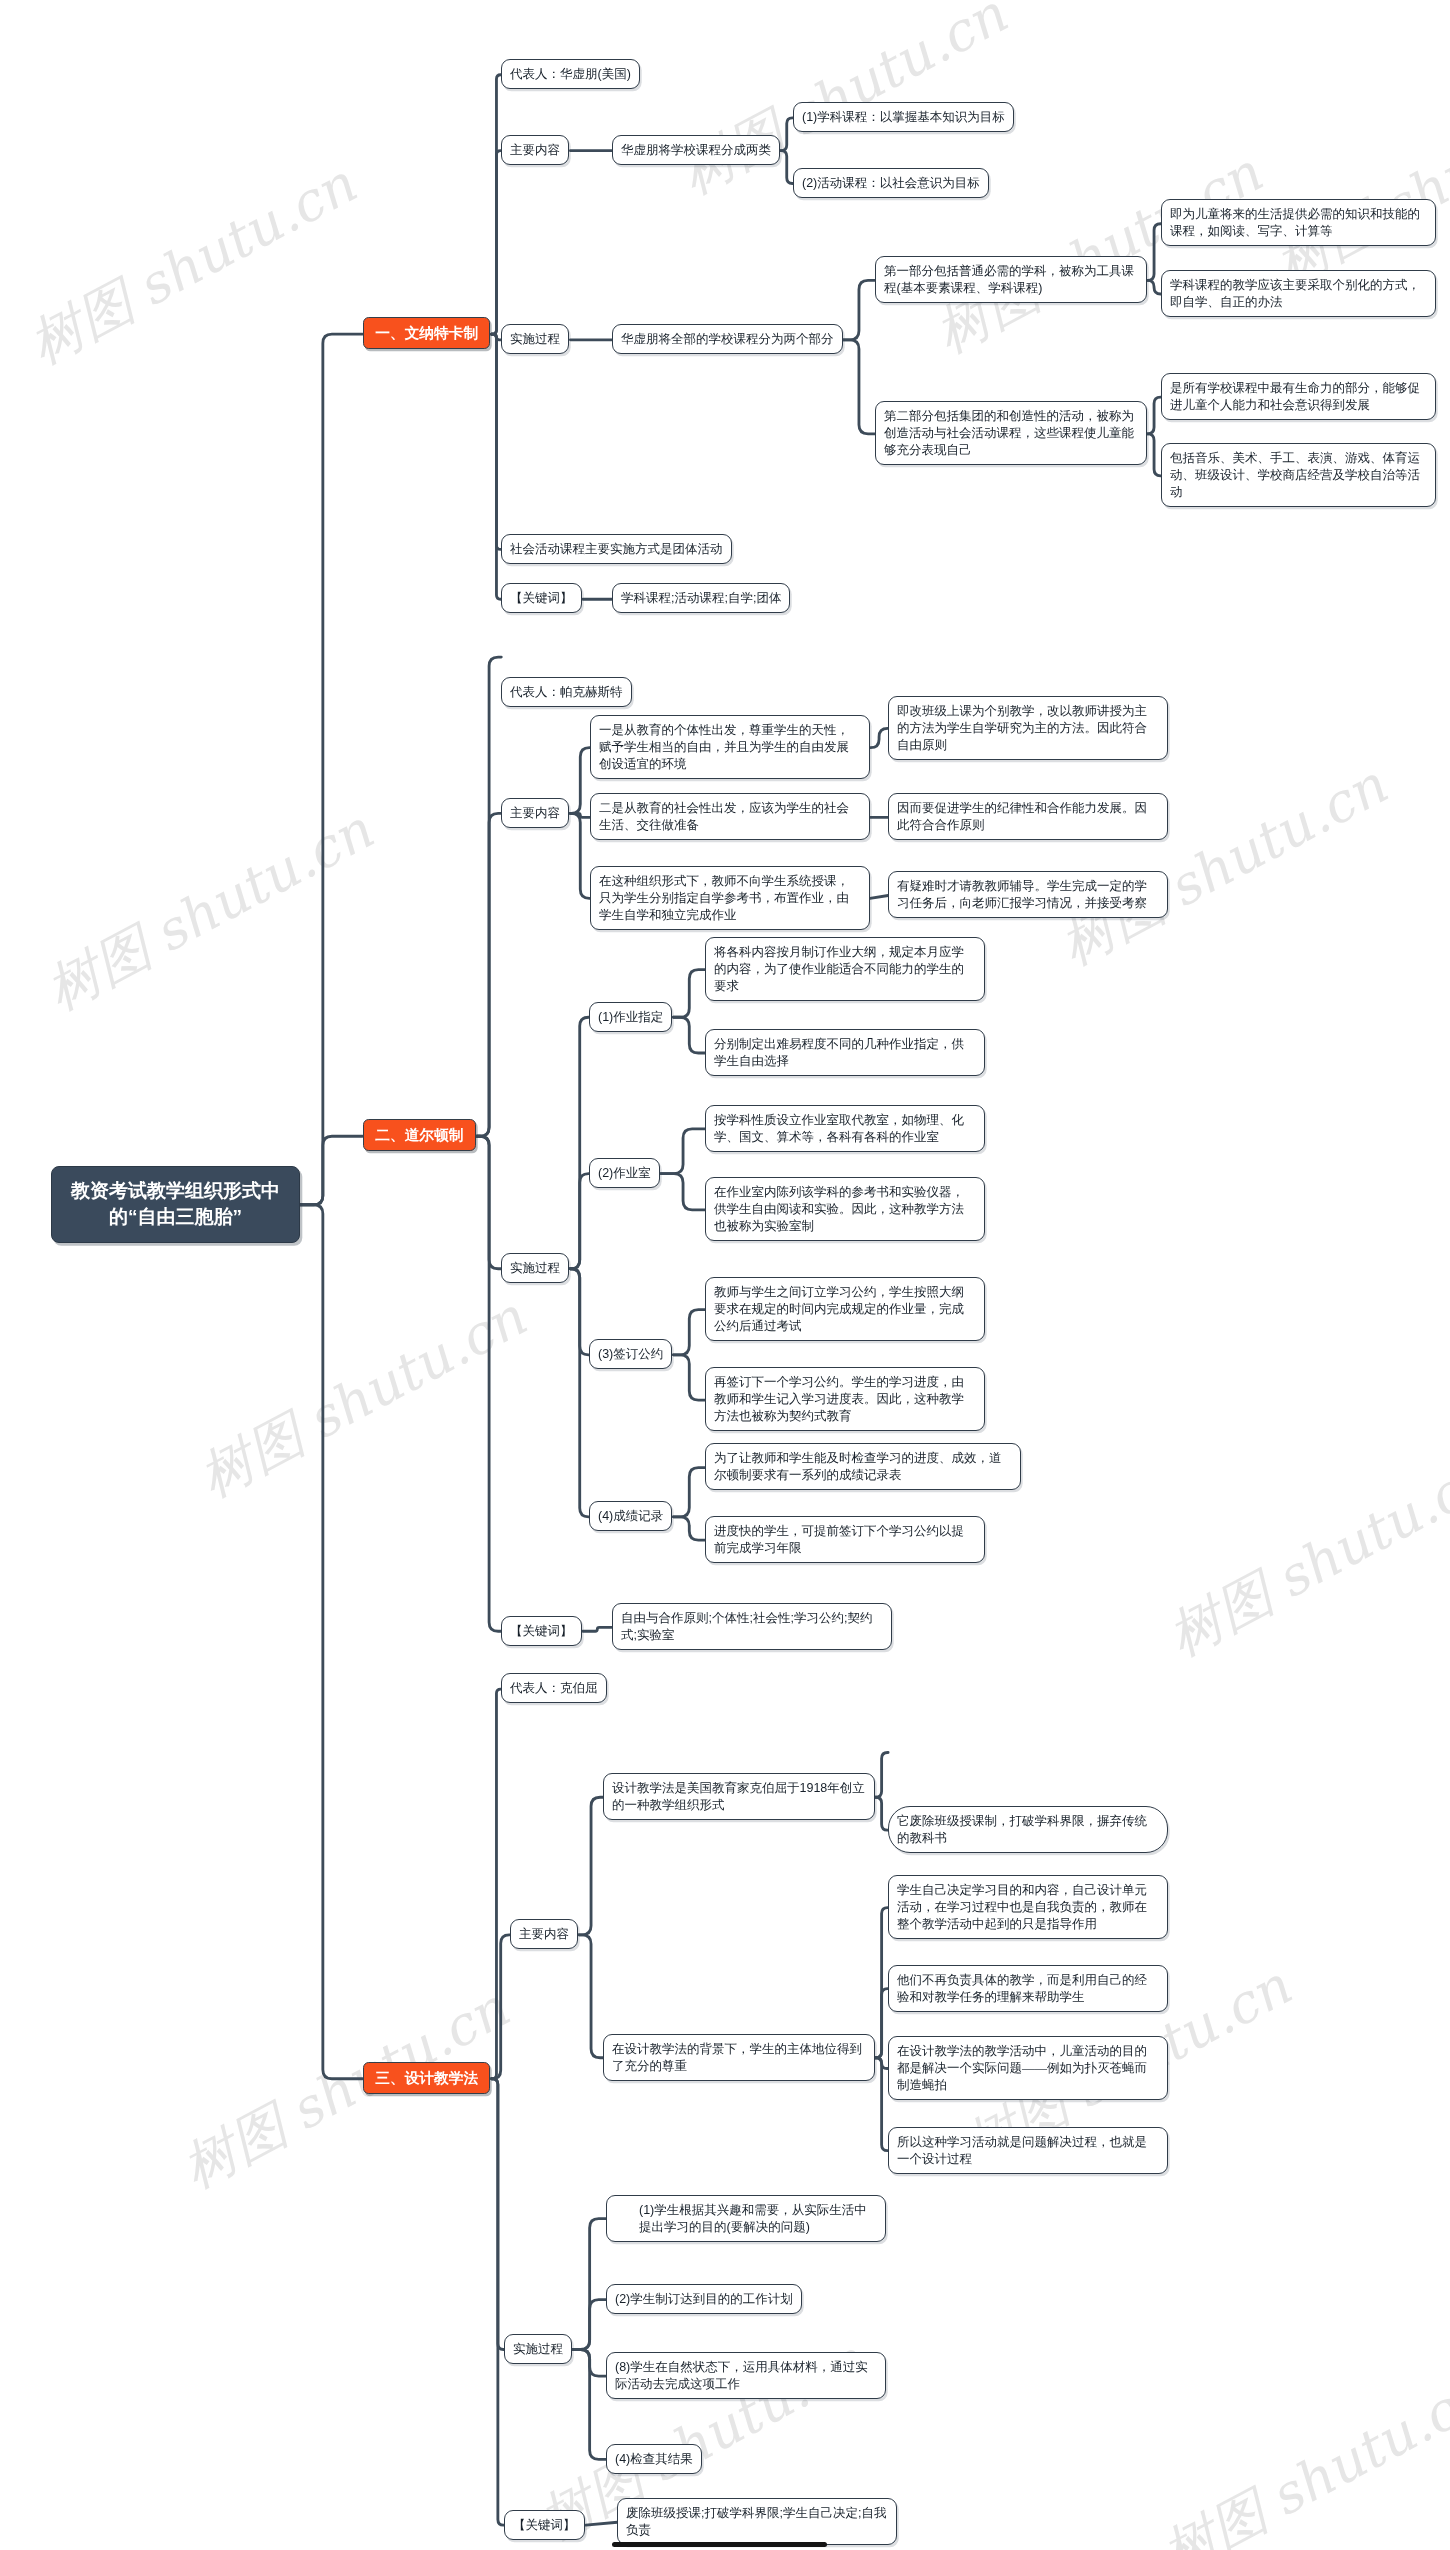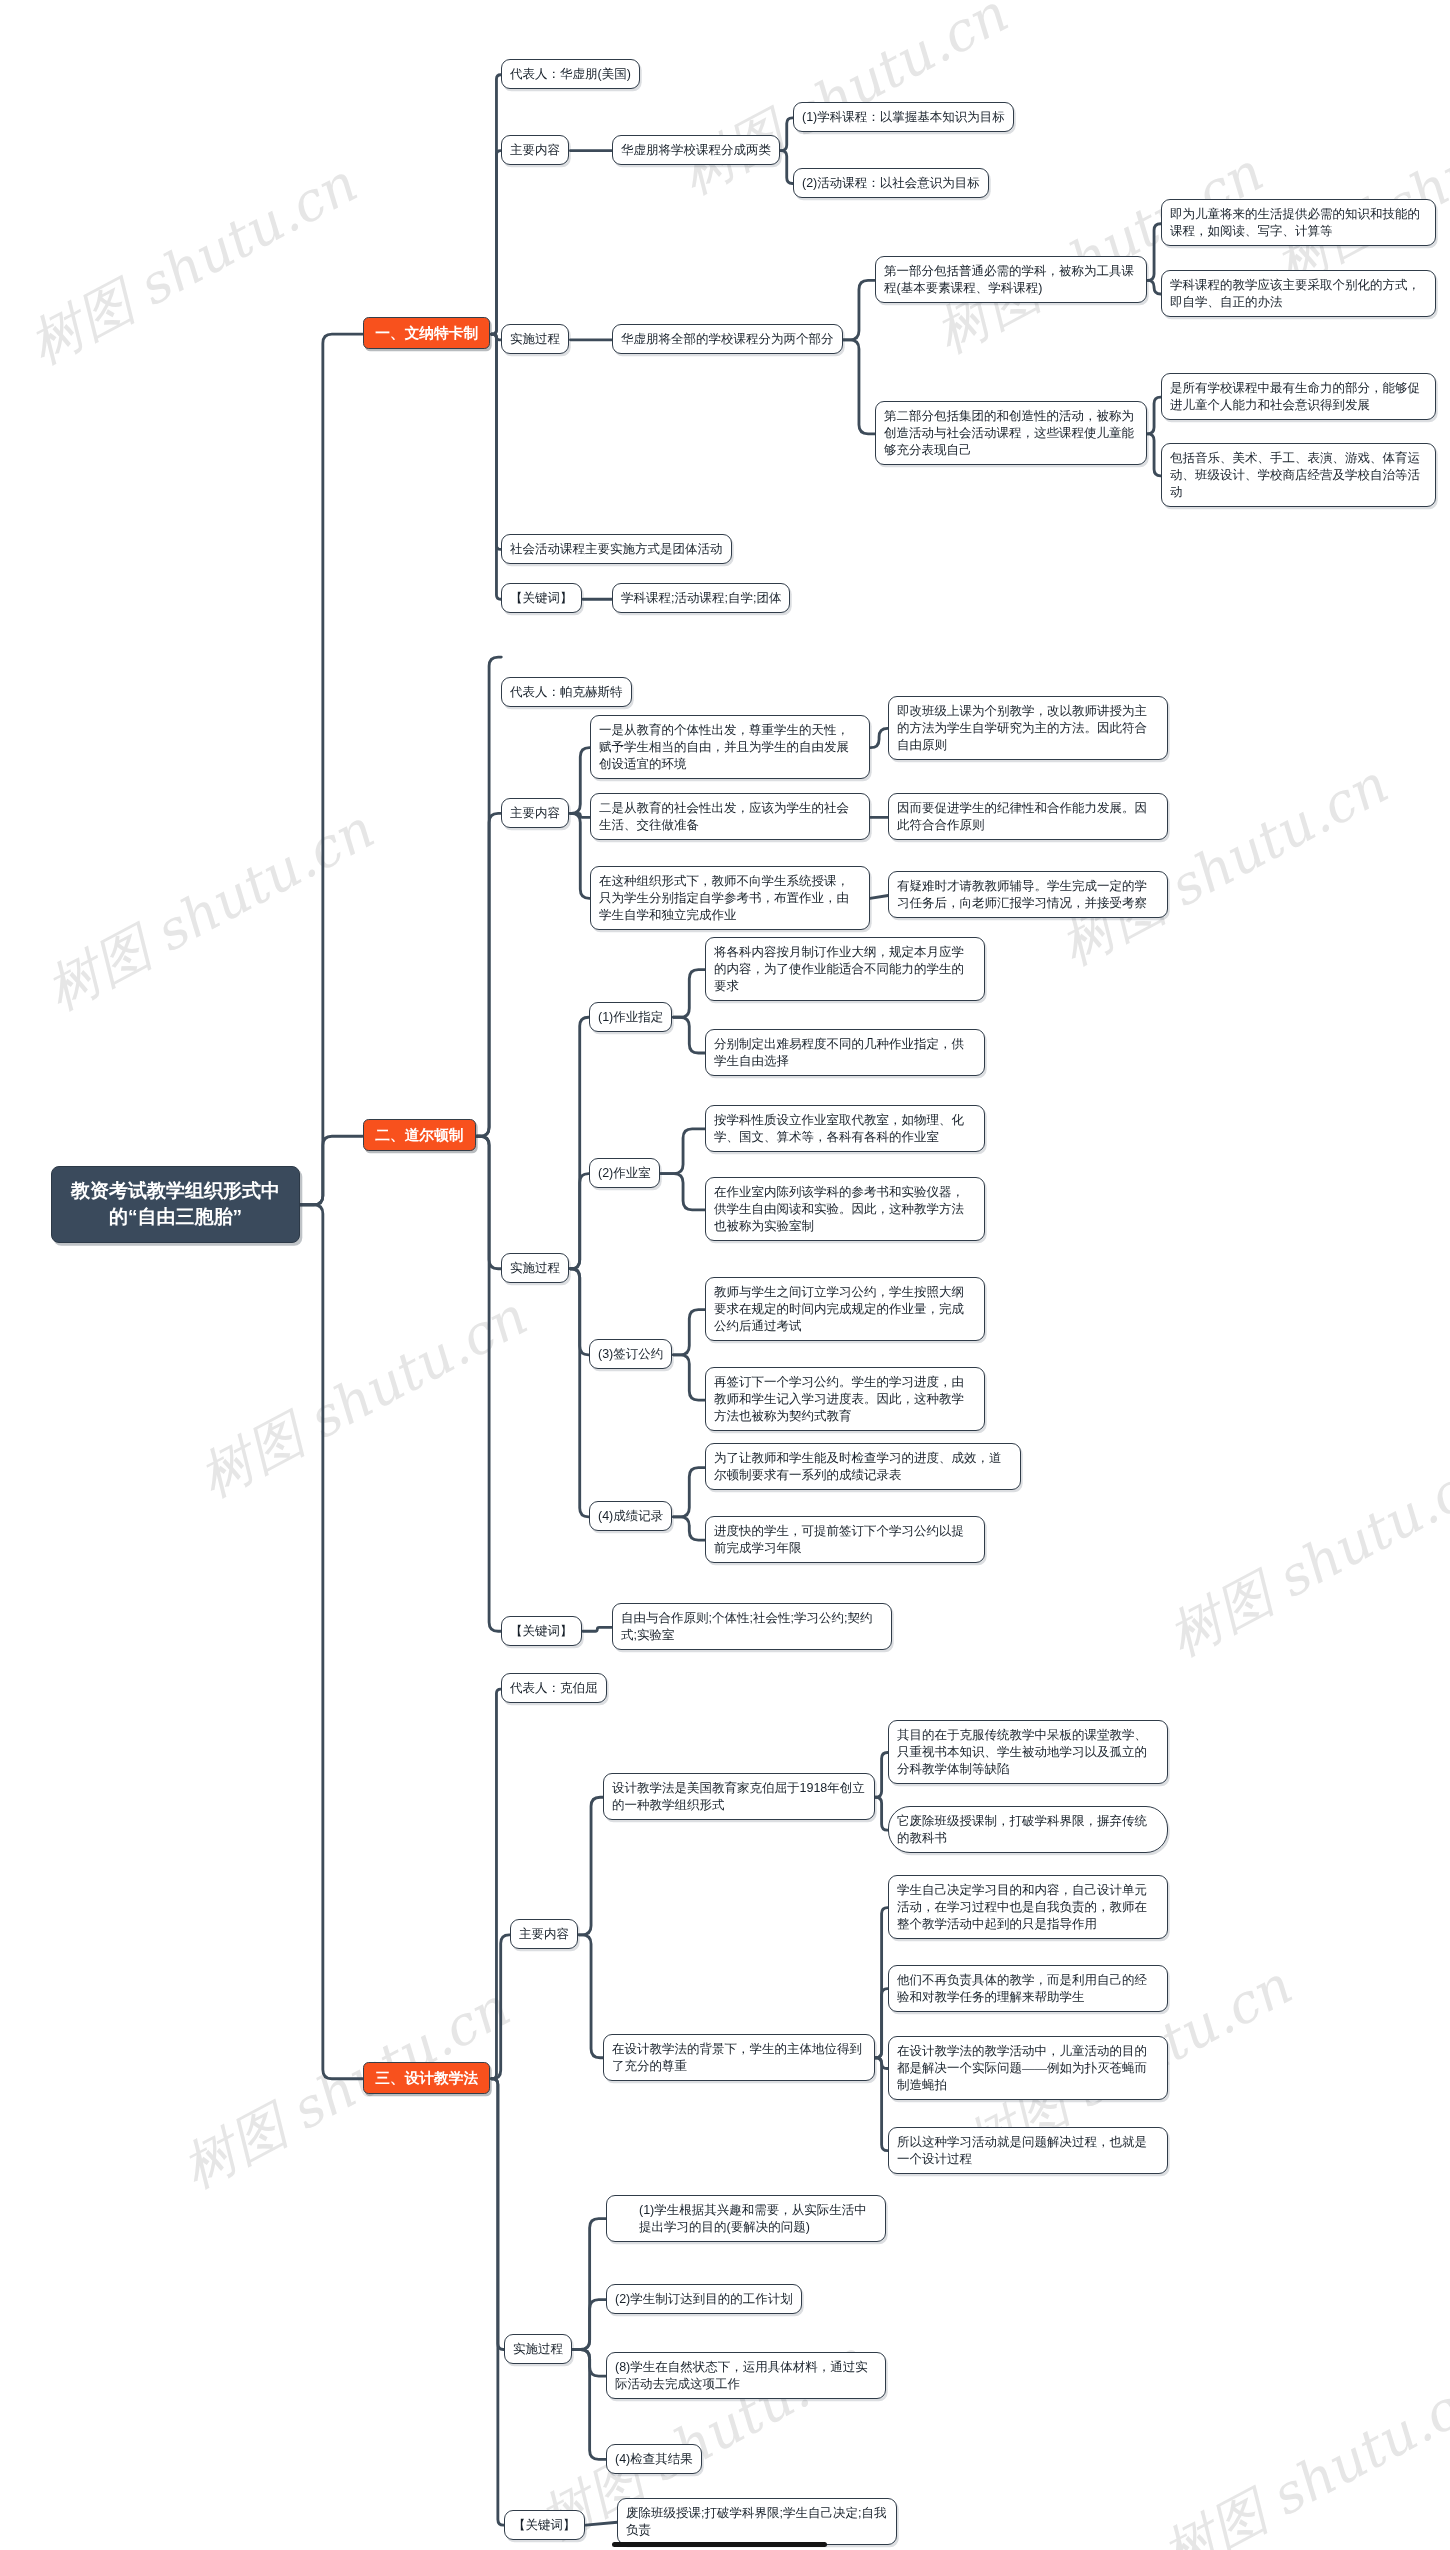--- a/index.html
+++ b/index.html
@@ -207,21 +207,20 @@
   <div class="node nw" id="n-kw2" style="left:501px;top:1616px;">【关键词】</div>
   <div class="node" id="n-kwv2" style="left:612px;top:1603px;width:280px;">自由与合作原则;个体性;社会性;学习公约;契约式;实验室</div>
 
   <div class="node branch nw" id="n-b3" style="left:363px;top:2062px;">三、设计教学法</div>
 
   <div class="node nw" id="n-rep3" style="left:501px;top:1673px;">代表人：克伯屈</div>
 
   <div class="node nw" id="n-main3" style="left:510px;top:1919px;">主要内容</div>
   <div class="node" id="n-d1" style="left:603px;top:1773px;width:272px;">设计教学法是美国教育家克伯屈于1918年创立的一种教学组织形式</div>
   <div class="node" id="n-d2" style="left:603px;top:2034px;width:272px;">在设计教学法的背景下，学生的主体地位得到了充分的尊重</div>
-  <div class="node" id="n-dr1" style="left:888px;top:1720px;width:280px;">其目的在于克服传统教学中呆板的课堂教学、只重视书本知识、学生被动地学习以及孤立的分科教学体制等缺陷</div>
   <div class="node" id="n-dr2" style="left:888px;top:1806px;width:280px;border-radius:22px;">它废除班级授课制，打破学科界限，摒弃传统的教科书</div>
   <div class="node" id="n-dr3" style="left:888px;top:1875px;width:280px;">学生自己决定学习目的和内容，自己设计单元活动，在学习过程中也是自我负责的，教师在整个教学活动中起到的只是指导作用</div>
   <div class="node" id="n-dr4" style="left:888px;top:1965px;width:280px;">他们不再负责具体的教学，而是利用自己的经验和对教学任务的理解来帮助学生</div>
   <div class="node" id="n-dr5" style="left:888px;top:2036px;width:280px;font-family:Liberation Serif, serif;">在设计教学法的教学活动中，儿童活动的目的都是解决一个实际问题——例如为扑灭苍蝇而制造蝇拍</div>
   <div class="node" id="n-dr6" style="left:888px;top:2127px;width:280px;">所以这种学习活动就是问题解决过程，也就是一个设计过程</div>
 
   <div class="node nw" id="n-impl3" style="left:504px;top:2334px;">实施过程</div>
   <div class="node" id="n-i1" style="left:606px;top:2195px;width:280px;padding-left:32px;">(1)学生根据其兴趣和需要，从实际生活中提出学习的目的(要解决的问题)</div>
   <div class="node nw" id="n-i2" style="left:606px;top:2284px;">(2)学生制订达到目的的工作计划</div>
   <div class="node" id="n-i3" style="left:606px;top:2352px;width:280px;">(8)学生在自然状态下，运用具体材料，通过实际活动去完成这项工作</div>

